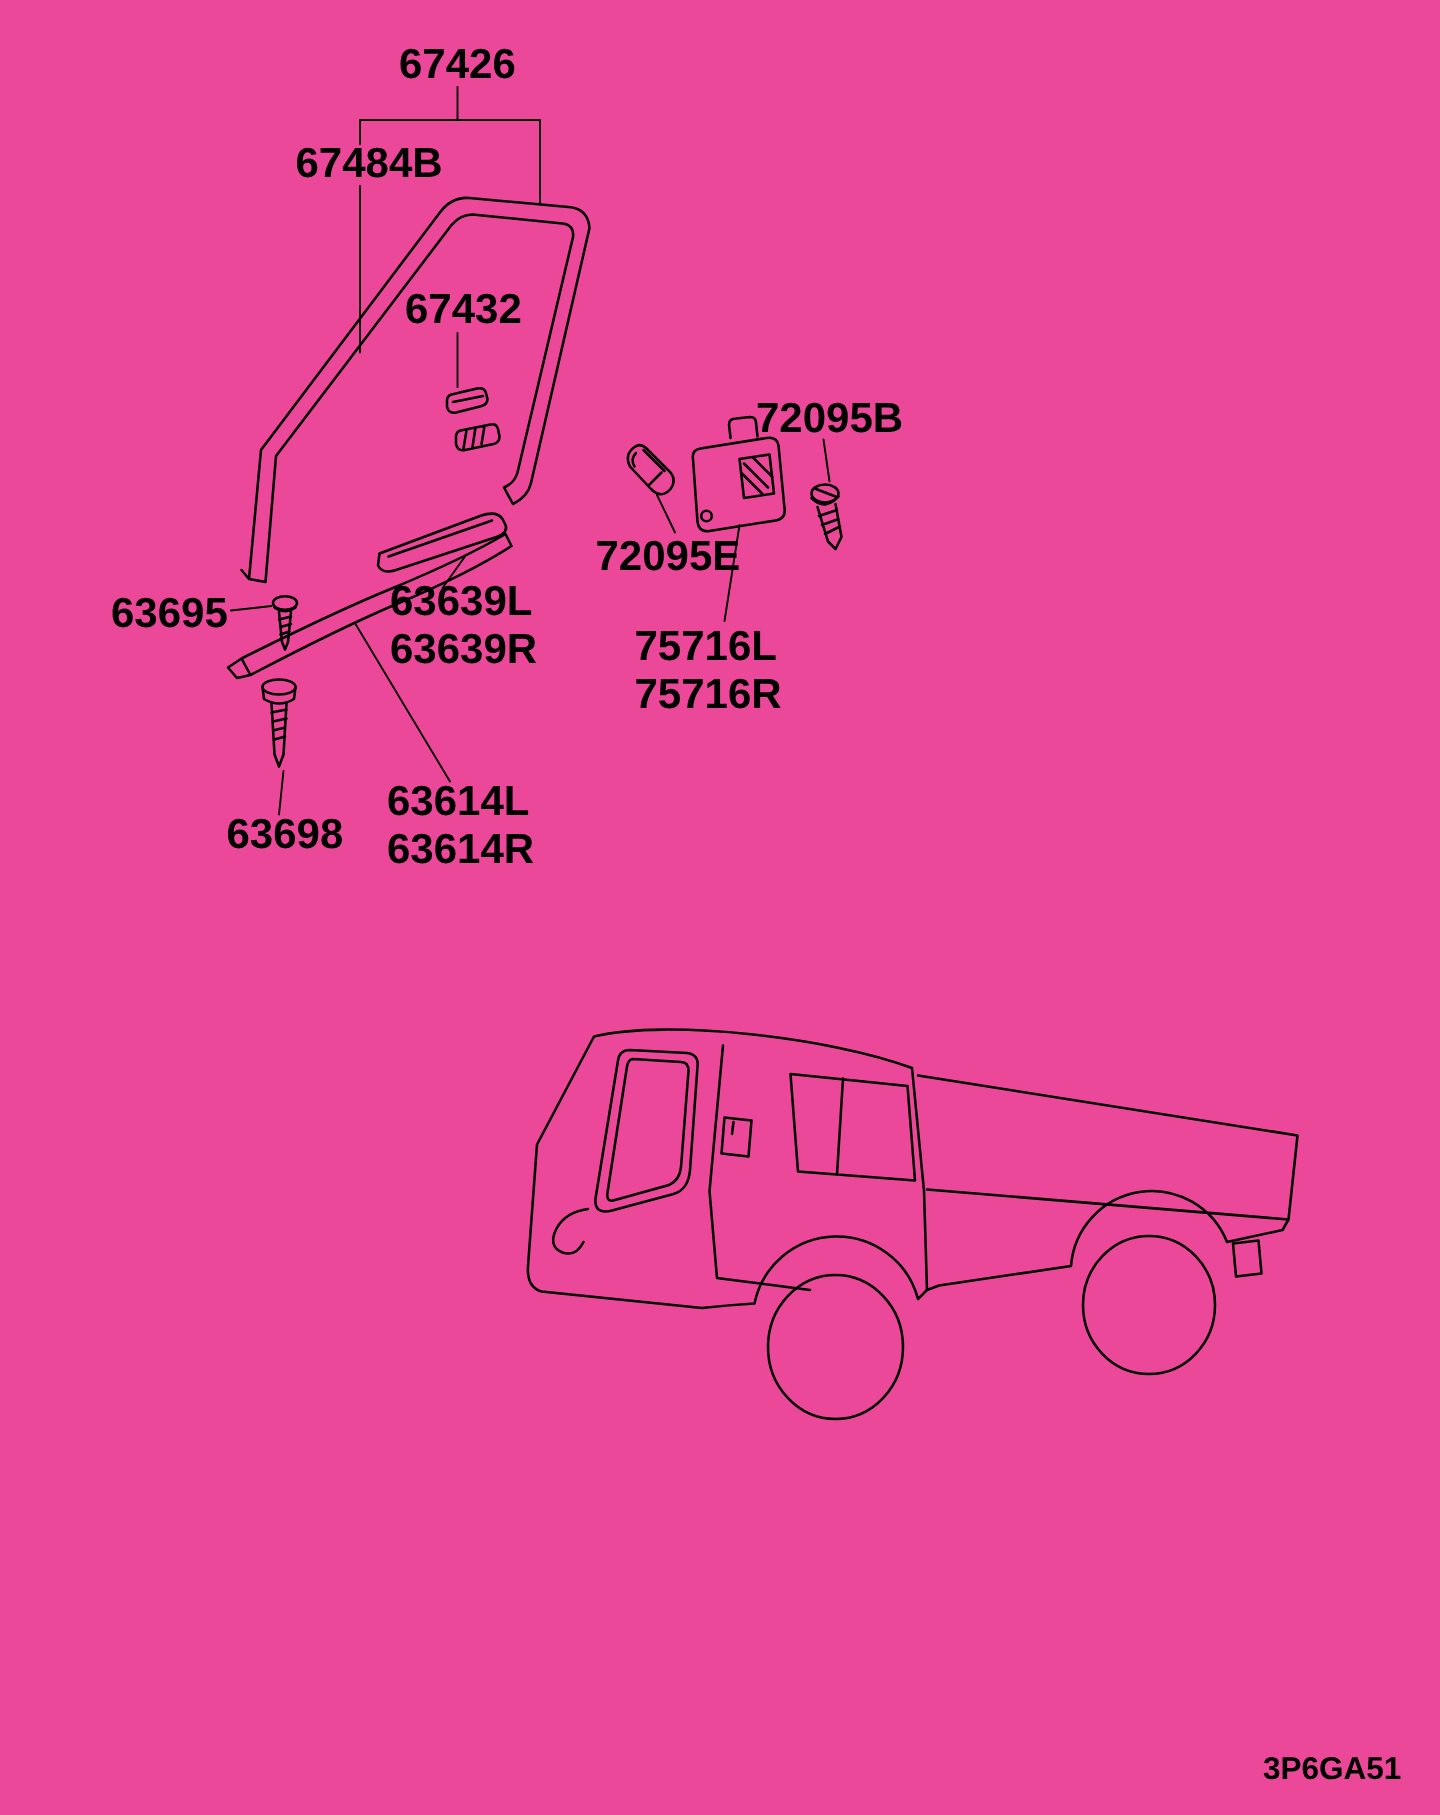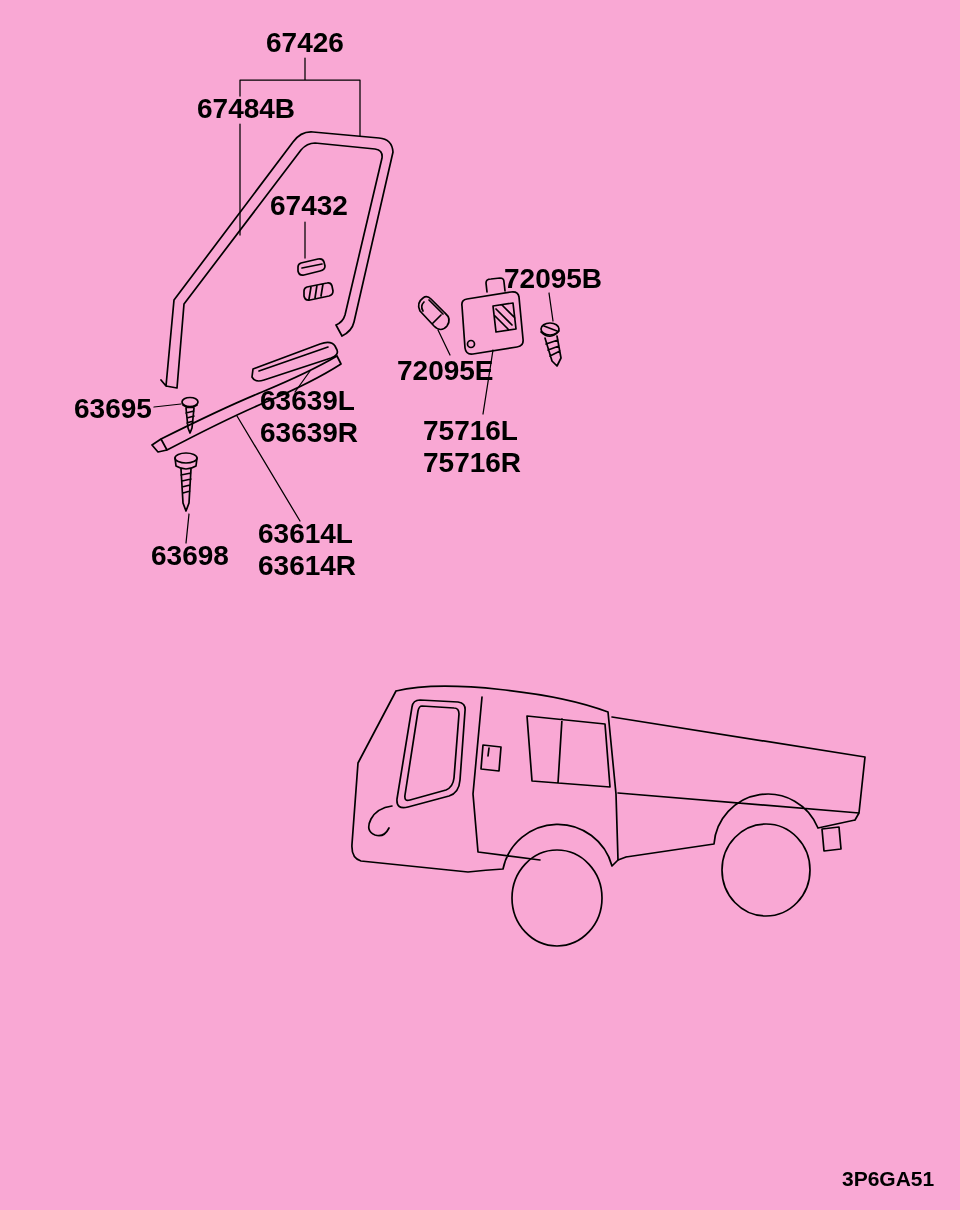--- a/index.html
+++ b/index.html
@@ -1,16 +1,16 @@
 <!DOCTYPE html>
 <html><head>
 <meta charset="utf-8">
 <style>
   html,body{margin:0;padding:0;background:#ffffff;}
-  .page{position:relative;width:960px;height:1210px;background:#f9a8d4;overflow:hidden;text-decoration:underline;}
+  .page{position:relative;width:960px;height:1210px;background:#ec4899;overflow:hidden;text-decoration:underline;}
   svg{display:block;}
   .art{fill:none;stroke:#000000;stroke-linecap:round;stroke-linejoin:round;}
   .w1{stroke-width:1.25;}
   .w2{stroke-width:1.7;}
   .part-label{font-family:"Liberation Sans",sans-serif;font-weight:700;font-size:28px;fill:#000000;}
   .page-code{font-family:"Liberation Sans",sans-serif;font-weight:700;font-size:21px;fill:#000000;}
 </style>
 </head>
 <body>
 

